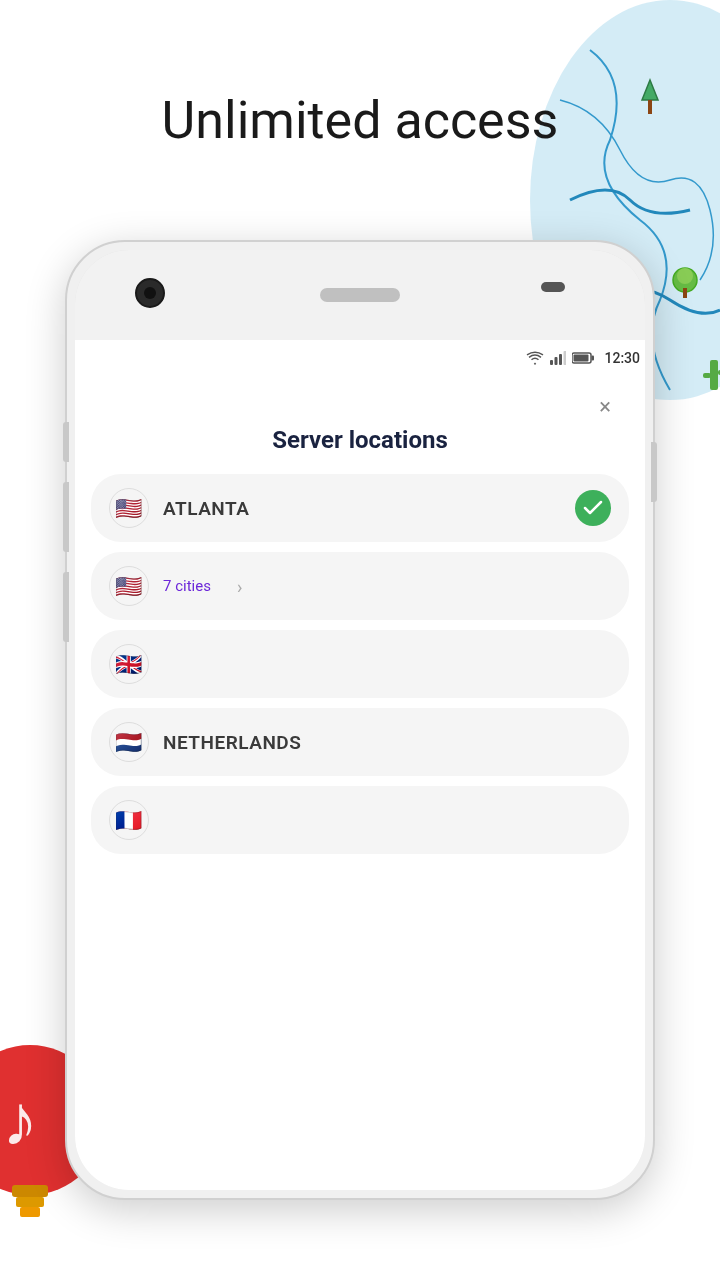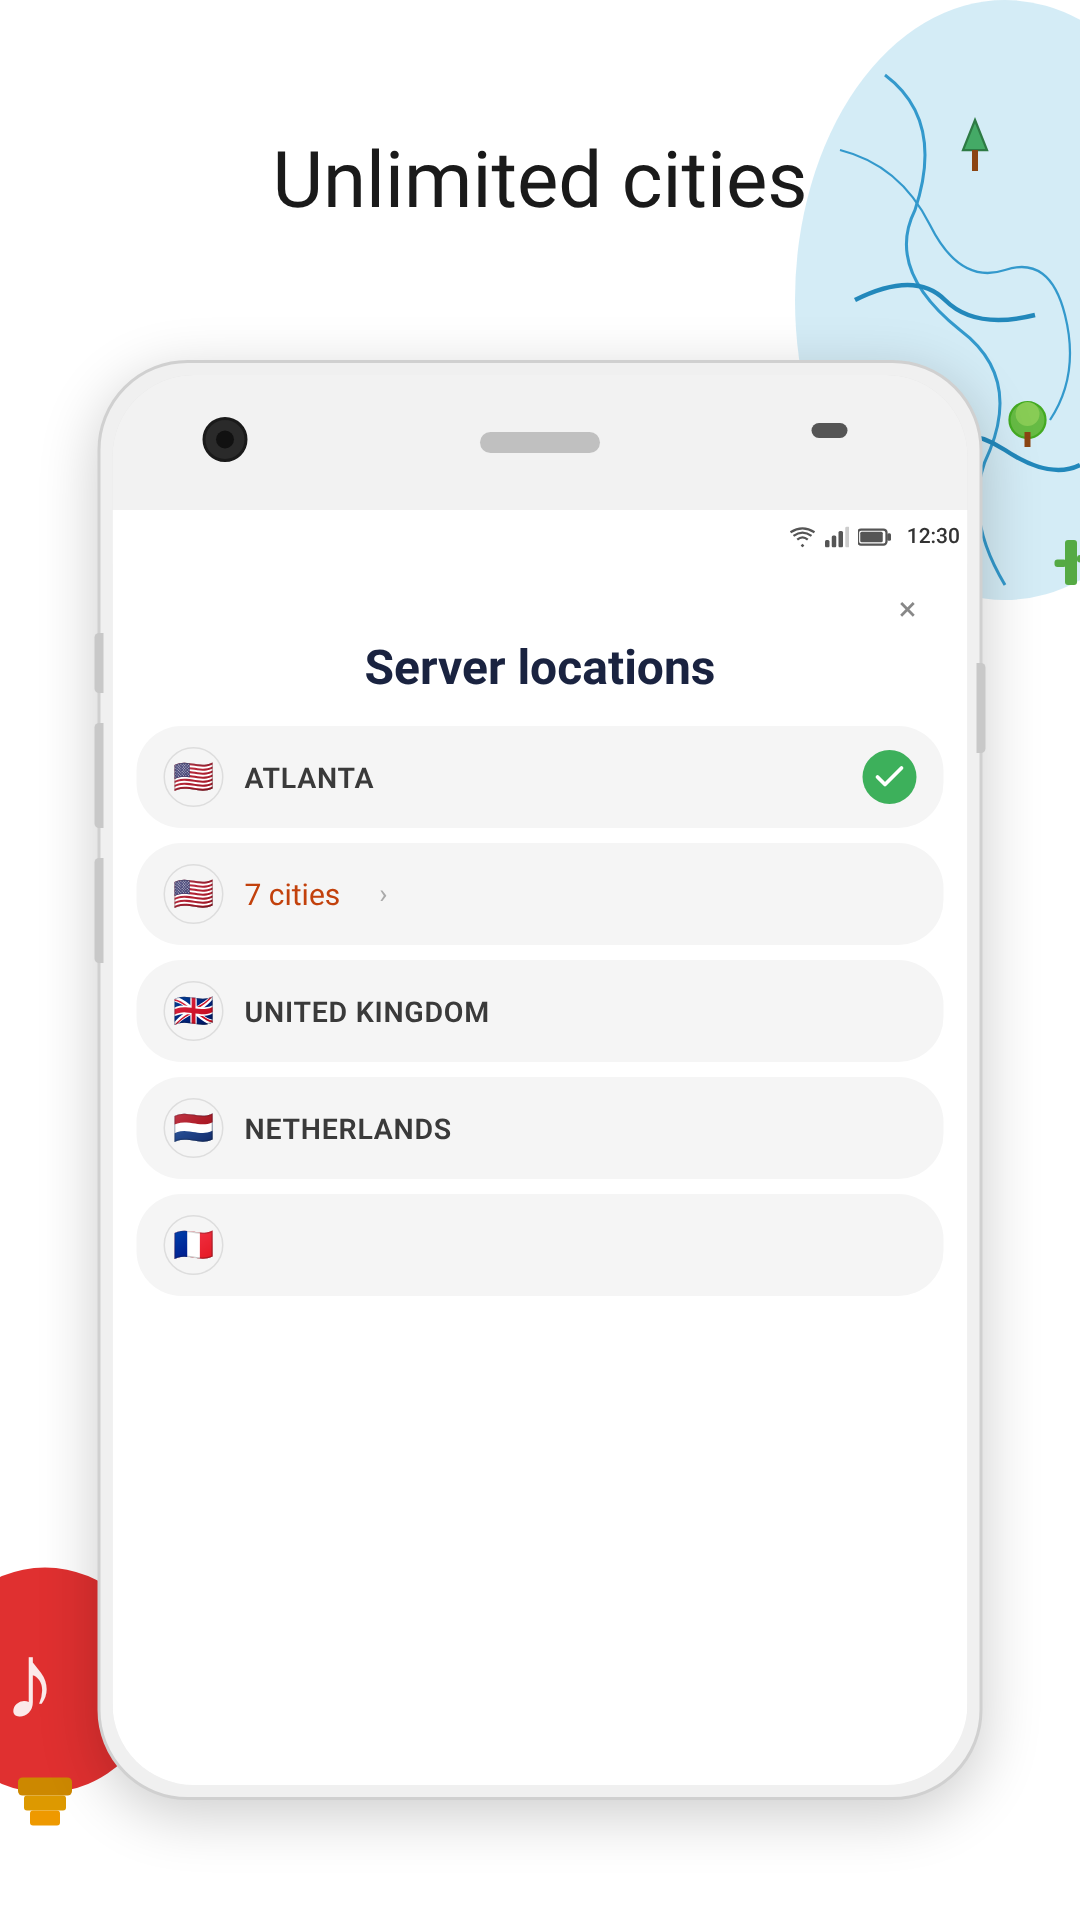--- a/index.html
+++ b/index.html
@@ -153,21 +153,21 @@
       justify-content: center;
       cursor: pointer;
       z-index: 10;
       color: #888;
       font-size: 22px;
     }
 
     
     .modal-title {
       text-align: center;
-      font-size: 32px;
+      font-size: 24px;
       font-weight: 700;
       color: #1a2340;
       margin-top: 50px;
       padding: 0 20px;
     }
 
     
     .location-list {
       margin-top: 20px;
       padding: 0 16px;
@@ -213,22 +213,22 @@
       height: 36px;
       background: #3db05b;
       border-radius: 50%;
       display: flex;
       align-items: center;
       justify-content: center;
       flex-shrink: 0;
     }
 
     .cities-label {
-      font-size: 20px;
-      color: #c2410c;
+      font-size: 15px;
+      color: #6d28d9;
       margin-right: 26px;
     }
 
     .chevron-right {
       color: #aaa;
       font-size: 18px;
     }
 
     
     .optimal-icon {
@@ -298,21 +298,21 @@
       top: 330px;
       width: 6px;
       height: 70px;
       background: #c8c8c8;
       border-radius: 3px 0 0 3px;
     }
   </style>
 </head>
 <body>
 
-<h1 class="page-title">Unlimited cities</h1>
+<h1 class="page-title">Unlimited access</h1>
 
 <svg class="map-decoration" viewBox="0 0 230 430" xmlns="http://www.w3.org/2000/svg">
   <ellipse cx="160" cy="200" rx="140" ry="200" fill="#b8e0f0" opacity="0.6"></ellipse>
   <path d="M80,50 Q120,80 100,140 Q80,180 130,220 Q170,250 150,300 Q130,340 160,390" fill="none" stroke="#3399cc" stroke-width="2"></path>
   <path d="M50,100 Q90,110 110,150 Q130,190 160,180 Q190,170 200,210 Q210,250 190,280" fill="none" stroke="#3399cc" stroke-width="1.5"></path>
   <polygon points="140,80 148,100 132,100" fill="#44aa66" stroke="#2d7a44" stroke-width="1.5"></polygon>
   <rect x="138" y="100" width="4" height="14" fill="#8B4513"></rect>
   <circle cx="175" cy="280" r="12" fill="#66bb44" stroke="#44aa22" stroke-width="1.5"></circle>
   <circle cx="175" cy="276" r="8" fill="#88cc55"></circle>
   <rect x="173" y="288" width="4" height="10" fill="#8B4513"></rect>
@@ -400,21 +400,20 @@
 
 
         <div class="location-item">
           <div class="flag-circle">🇺🇸</div>
           <span class="cities-label">7 cities</span>
           <span class="chevron-right">›</span>
         </div>
 
         <div class="location-item">
           <div class="flag-circle">🇬🇧</div>
-          <span class="location-name">UNITED KINGDOM</span>
         </div>
 
         <div class="location-item">
           <div class="flag-circle">🇳🇱</div>
           <span class="location-name">NETHERLANDS</span>
         </div>
 
         <div class="location-item">
           <div class="flag-circle">🇫🇷</div>
         </div>

